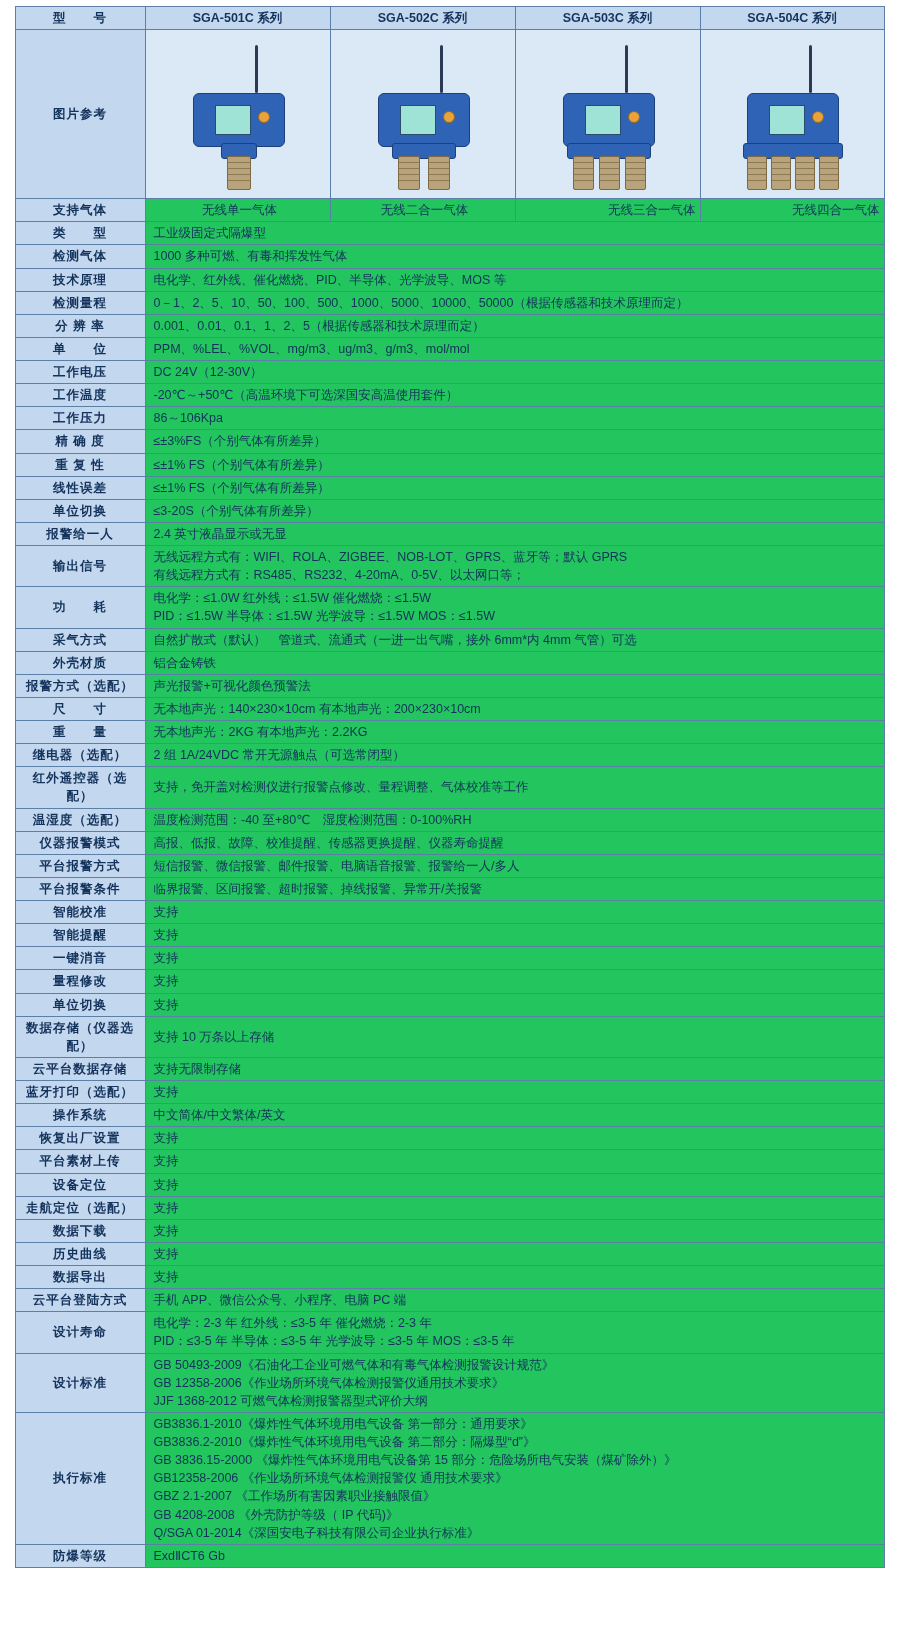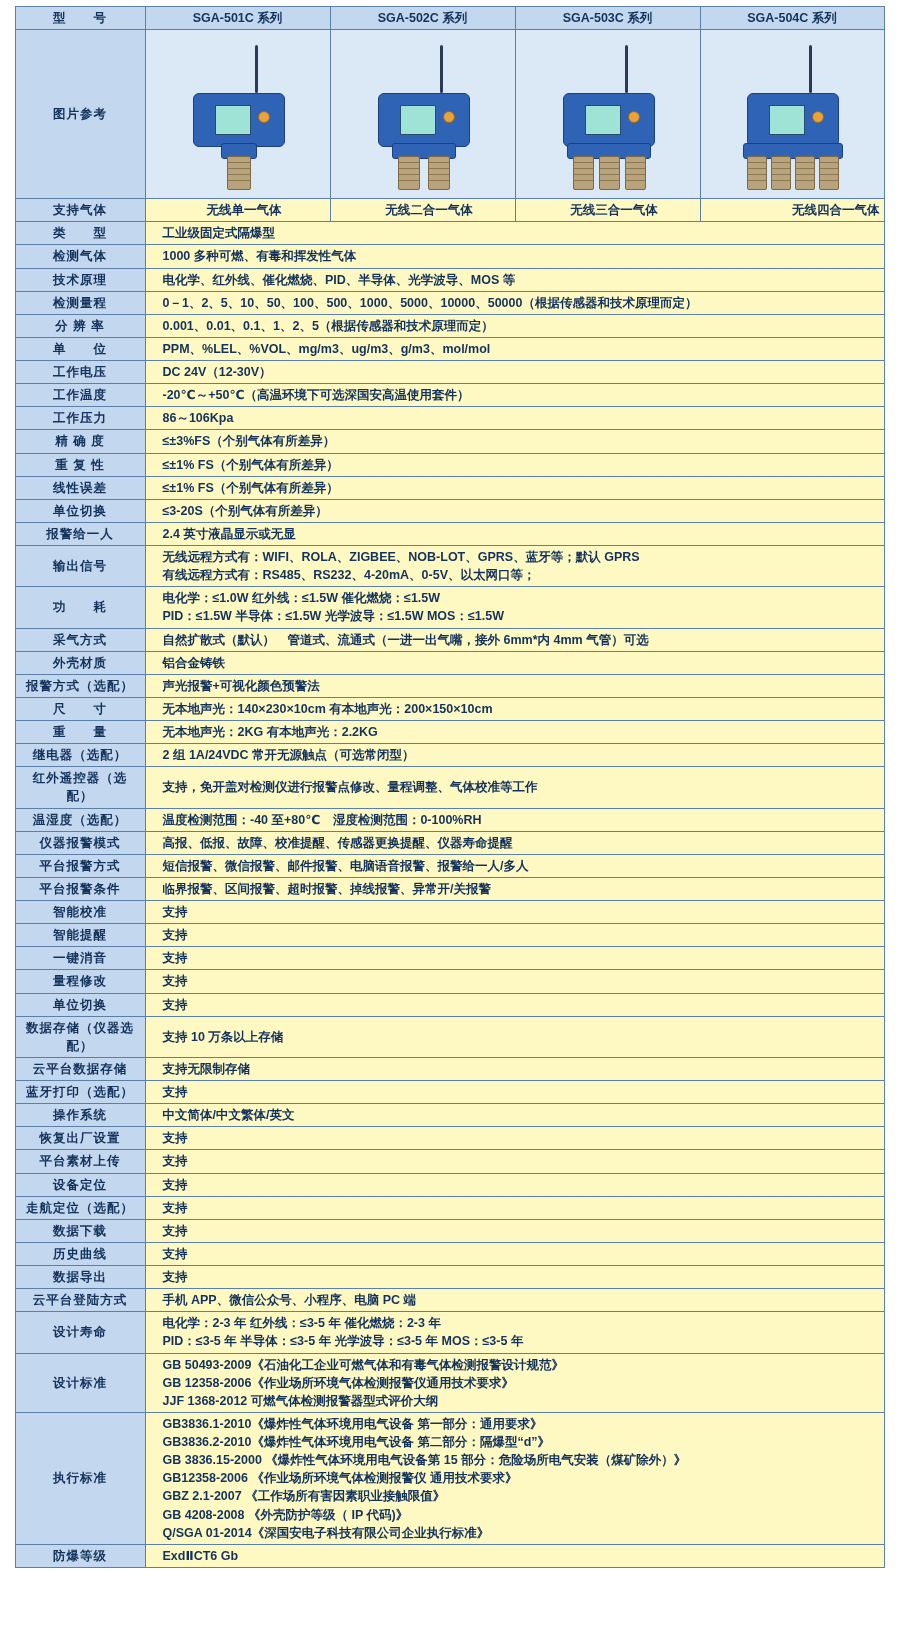--- a/index.html
+++ b/index.html
@@ -1,21 +1,21 @@
 <!DOCTYPE html>
 <html><head>
 <meta charset="utf-8">
 <style>
   html,body{margin:0;padding:0;background:#fff;}
   body{font-family:"Liberation Sans","DejaVu Sans",sans-serif;}
   #sheet{width:899px;min-height:1626px;position:relative;background:#fff;}
   table{border-collapse:collapse;width:869px;margin:6px auto 0 auto;table-layout:fixed;}
   td{border:1px solid #5b7fa6;font-size:12.5px;color:#14335c;vertical-align:middle;padding:2px 4px;line-height:1.45;}
   td.lbl{background:#c3d7ee;text-align:center;font-weight:bold;letter-spacing:1px;width:130px;}
-  td.val{background:#fef9c3;padding-left:17px;font-weight:bold;}
+  td.val{background:#22c55e;padding-left:8px;}
   td.hdr{background:#c3d7ee;text-align:center;font-weight:bold;}
   .row-line{display:block;}
   .c1{width:120px;}
   .c2{width:130px;}
   .c3{width:150px;}
   .c4{width:120px;}
   .imgcell{background:#dbe8f6;text-align:center;padding:4px 0;height:160px;}
   .devwrap{position:relative;width:150px;height:155px;margin:0 auto;}
   .ant{position:absolute;width:3px;background:#2b3b55;border-radius:2px;}
   .body-main{position:absolute;background:#2f63b5;border:1px solid #1d3f7a;border-radius:6px;}
@@ -148,21 +148,21 @@
                 <div class="rib" style="top:23px"></div>
         </div>
       </div>
     </td>
   </tr>
 
   <tr>
     <td class="lbl">支持气体</td>
     <td class="val" style="text-align:center">无线单一气体</td>
     <td class="val" style="text-align:center">无线二合一气体</td>
-    <td class="val" style="text-align:center">无线三合一气体</td>
+    <td class="val" style="text-align:right">无线三合一气体</td>
     <td class="val" style="text-align:right">无线四合一气体</td>
   </tr>
 
   <tr>
           <td class="lbl">类　　型</td>
           <td class="val" colspan="4">工业级固定式隔爆型</td>
         </tr>
   <tr>
           <td class="lbl">检测气体</td>
           <td class="val" colspan="4">1000 多种可燃、有毒和挥发性气体</td>
@@ -251,21 +251,21 @@
         </tr>
   <tr>
           <td class="lbl">报警方式（选配）</td>
           <td class="val" colspan="4">声光报警+可视化颜色预警法</td>
         </tr>
 
   <tr>
     <td class="lbl">尺　　寸</td>
     <td class="val" colspan="4">
       <span class="c3" style="width:230px">无本地声光：140×230×10cm</span>
-      <span>有本地声光：200×150×10cm</span>
+      <span>有本地声光：200×230×10cm</span>
     </td>
   </tr>
 
   <tr>
     <td class="lbl">重　　量</td>
     <td class="val" colspan="4">
       <span class="c3" style="width:230px">无本地声光：2KG</span>
       <span>有本地声光：2.2KG</span>
     </td>
   </tr>

